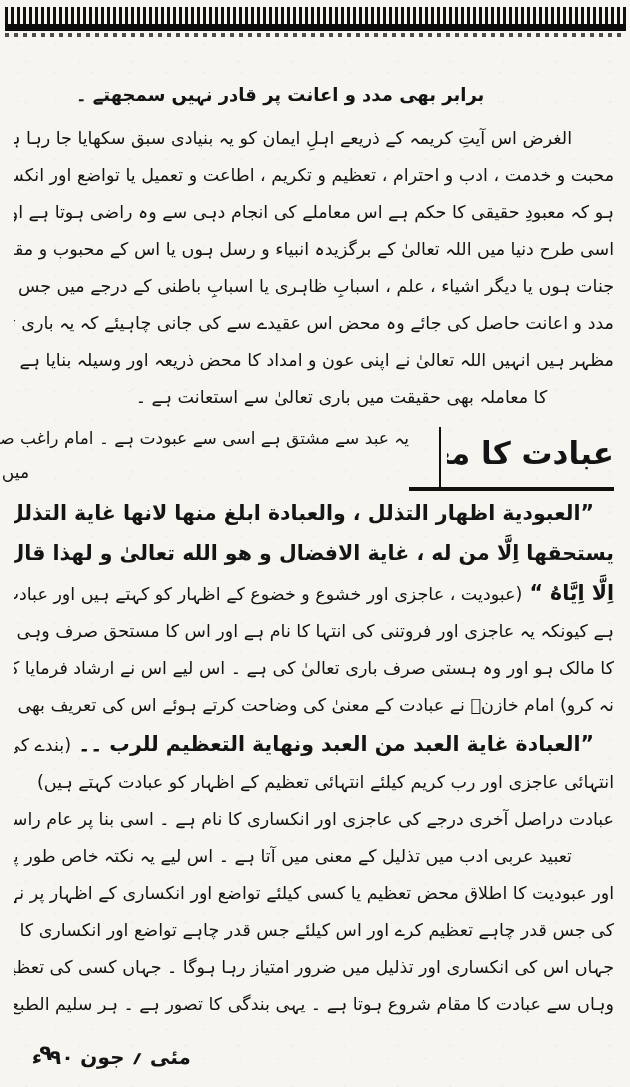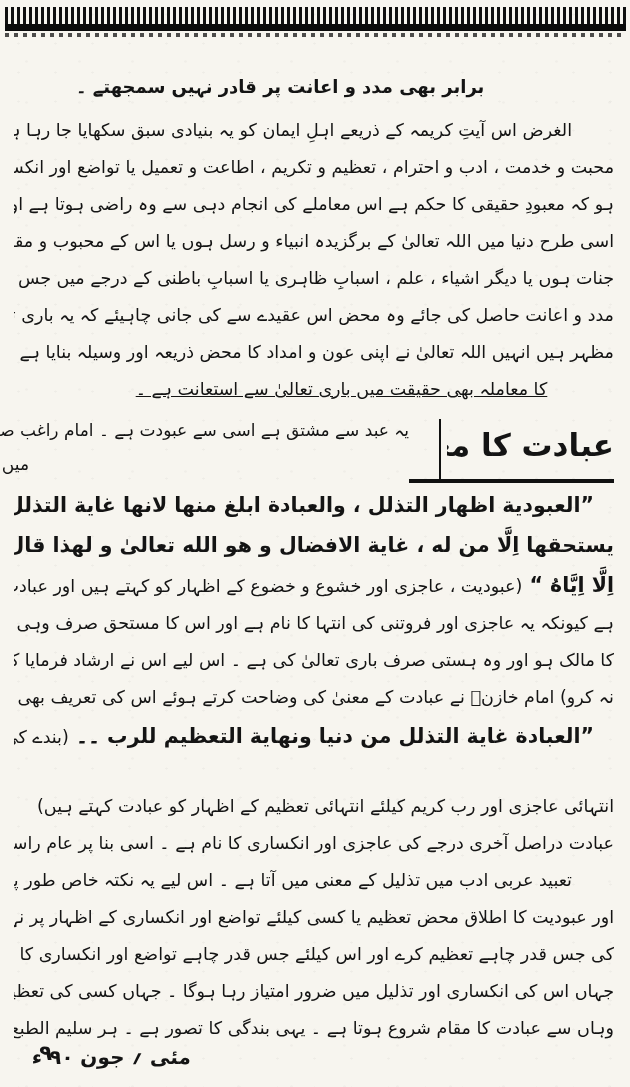--- a/index.html
+++ b/index.html
@@ -33,33 +33,33 @@
 
   
   .content { position:absolute; top:58px; right:16px; left:14px; }
   .line {
     height:37px; line-height:37px;
     font-size:17.5px;
     white-space:nowrap; overflow:hidden;
     text-align:right;
   }
   .line.first { padding-right:42px; }      
-  .line.closing { text-align:center; padding-left:55px; height:38px;text-decoration:underline; }
-  .opening { height:34px; line-height:34px; margin-top:12px; margin-bottom:8px;
+  .line.closing { text-align:center; padding-left:55px; height:38px; }
+  .opening { height:34px; line-height:34px; margin-top:20px; margin-bottom:8px;
              font-size:18px; font-weight:bold; text-align:left; padding-left:62px;
              white-space:nowrap; overflow:hidden; }
 
   .arabic {
     font-size:20.5px; font-weight:bold;
     height:40px; line-height:40px;
     letter-spacing:.5px;
   }
   .arabic.indented { padding-right:20px; }
   .mixed-urdu { font-weight:normal; font-size:17.5px; letter-spacing:0; }
-  .urdu-center { text-align:center; padding-left:30px;margin-top:32px; }
+  .urdu-center { text-align:center; padding-left:30px; }
 
   
   .heading-row { display:flex; flex-direction:row; align-items:stretch; height:72px; margin:2px 0 2px 0; }
   .heading-box {
     position:relative; width:205px; flex:0 0 205px;
     border-bottom:4px solid #111;
     display:flex; align-items:center; justify-content:flex-start;
     padding-left:38px;
   }
   .heading-box::before {
@@ -131,21 +131,21 @@
     </div>
 
     <div>
       <div class="line">ہے کیونکہ یہ عاجزی اور فروتنی کی انتہا کا نام ہے اور اس کا مستحق صرف وہی ہو سکتا ہے جو بلندی اور فضل و کمال کی انتہا</div>
       <div class="line">کا مالک ہو اور وہ ہستی صرف باری تعالیٰ کی ہے ۔ اس لیے اس نے ارشاد فرمایا کہ سوائے اس کے کسی اور کی عبادت</div>
       <div class="line">نہ کرو) امام خازنؒ نے عبادت کے معنیٰ کی وضاحت کرتے ہوئے اس کی تعریف بھی ان الفاظ میں کی ہے :۔</div>
     </div>
 
     <div>
       <div class="line arabic indented">
-        <span>”العبادة غاية التذلل من دنیا ونهاية التعظيم للرب ۔۔</span>
+        <span>”العبادة غاية العبد من العبد ونهاية التعظيم للرب ۔۔</span>
         <span class="mixed-urdu">(بندے کی طرف سے</span>
       </div>
       <div class="line urdu-center">انتہائی عاجزی اور رب کریم کیلئے انتہائی تعظیم کے اظہار کو عبادت کہتے ہیں)</div>
     </div>
 
     <div>
       <div class="line">عبادت دراصل آخری درجے کی عاجزی اور انکساری کا نام ہے ۔ اسی بنا پر عام راستے کو طریقِ تعبد کہتے ہیں ۔</div>
     </div>
 
     <div>

